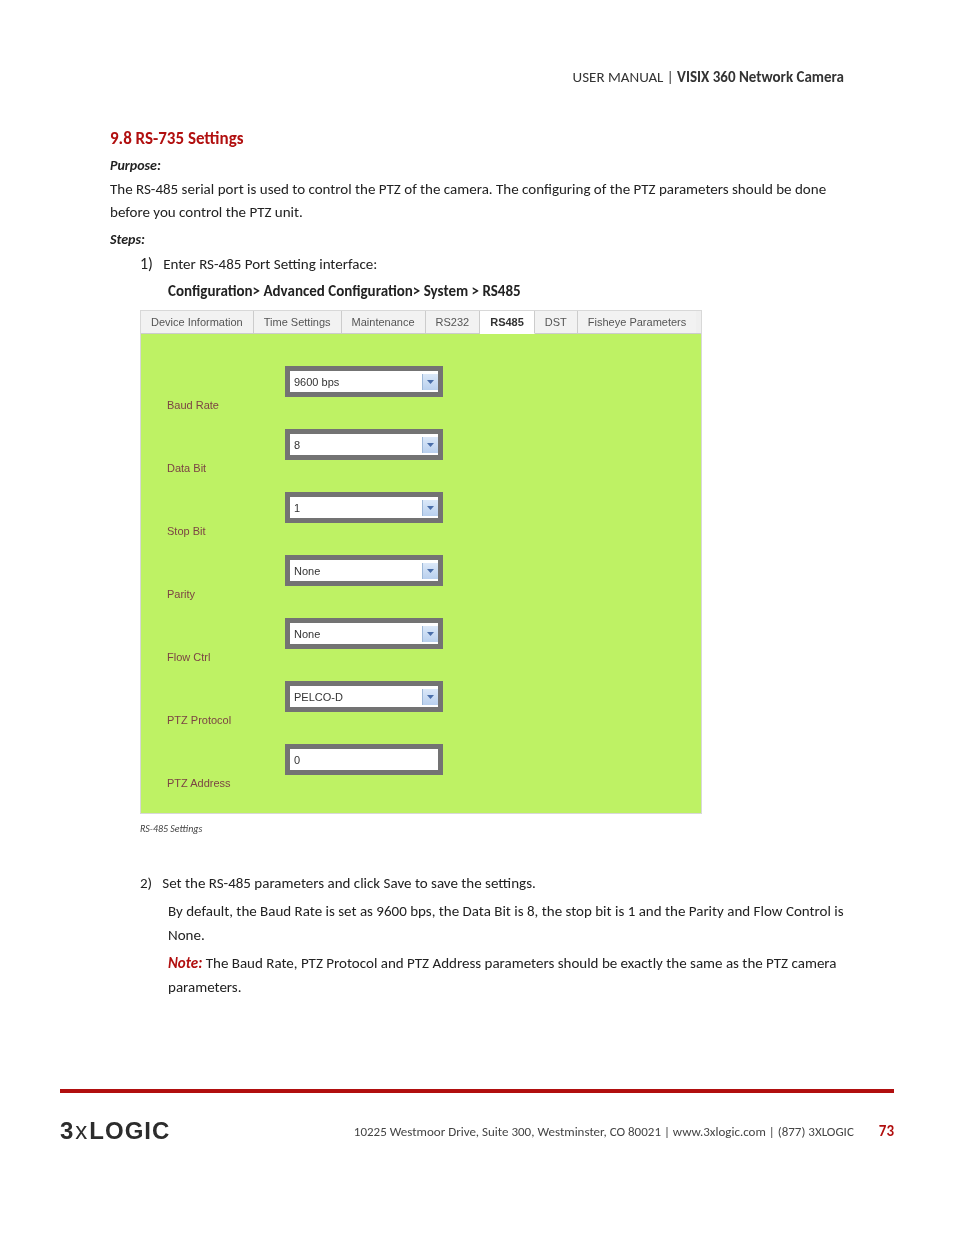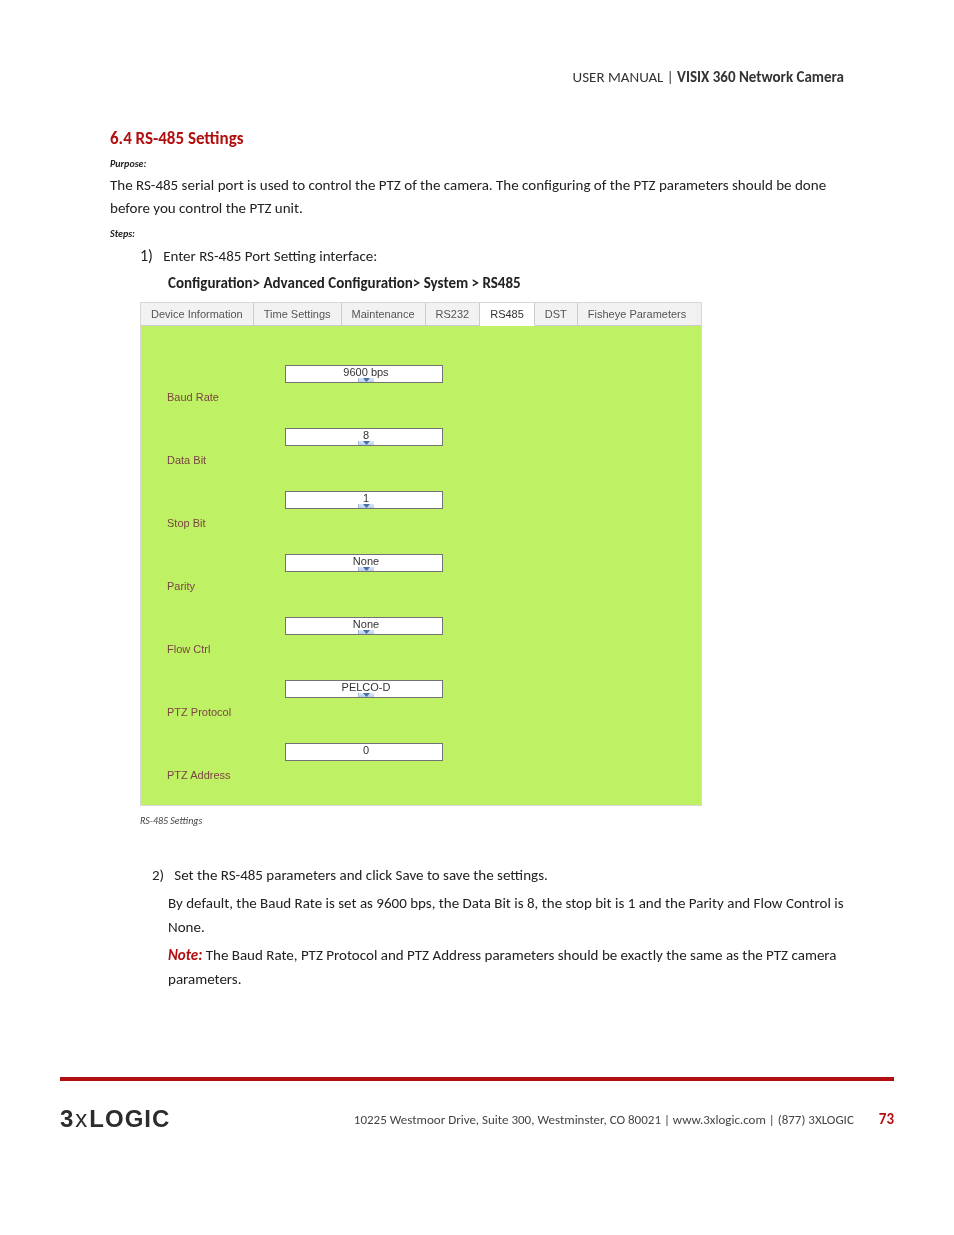--- a/index.html
+++ b/index.html
@@ -27,21 +27,21 @@
   }
   .section-title {
     color: #b10f0f;
     font-weight: 700;
     font-size: 17px;
     margin: 0 0 8px 0;
   }
   .purpose-label, .steps-label {
     font-style: italic;
     font-weight: 700;
-    font-size: 10px;
+    font-size: 14px;
     margin: 4px 0 4px 0;
   }
   .body-text {
     font-size: 15px;
     line-height: 1.55;
     margin: 0 0 6px 0;
   }
   .step-num-big {
     font-size: 16px;
     font-weight: 400;
@@ -76,49 +76,48 @@
     background: #f2f2f2;
     color: #555;
     font-size: 11px;
     white-space: nowrap;
   }
   .tab.active {
     background: #fff;
     color: #333;
     border-bottom: 1px solid #fff;
     margin-bottom: -1px;
-    font-weight: 400;
+    font-weight: 700;
   }
   .form-area {
     padding: 18px 0 20px 26px;
   }
   .form-row {
     display: flex;
     align-items: center;
     margin-bottom: 4px;
   }
   .form-label {
     width: 118px;
     color: #7b4444;
     font-size: 11px;
     margin-top: 47px;
   }
   .select-box, .text-box {
     display: flex;
     align-items: center;
     justify-content: space-between;
     width: 158px;
-    height: 18px;
-    border: 1px solid #737373;
+    height: 31px;
+    border: 5px solid #737373;
     background: #fff;
     font-size: 11px;
     color: #333;
     padding: 0 0 0 4px;
     box-sizing: border-box;
-    flex-direction: column;
   }
   .text-box {
     justify-content: flex-start;
   }
   .dd-btn {
     width: 15px;
     height: 16px;
     background: linear-gradient(#dbe8f8, #b9d0ee);
     border-left: 1px solid #9db8d8;
     display: flex;
@@ -136,36 +135,35 @@
   }
 
   .step2-block {
     margin-top: 36px;
     margin-left: 30px;
     font-size: 15px;
   }
   .step2-block .line {
     margin-bottom: 4px;
     line-height: 1.6;
-    margin-left: 12px;
   }
   .step2-block .indent {
     margin-left: 28px;
   }
   .note-label {
     font-style: italic;
     font-weight: 700;
     color: #b10f0f;
   }
 
   
   .footer {
     position: absolute;
     left: 0;
-    bottom: 102px;
+    bottom: 90px;
     width: 100%;
     box-sizing: border-box;
     padding: 0 60px 0 60px;
   }
   .footer-line {
     height: 4px;
     background: #b10f0f;
     margin-bottom: 24px;
   }
   .footer-row {
@@ -199,21 +197,21 @@
 <body>
 
 <div class="page">
 
   <div class="top-header">
     <span>USER MANUAL | </span><span class="bold">VISIX 360 Network Camera</span>
   </div>
 
   <div class="content">
 
-    <p class="section-title">6.4 RS-485 Settings</p>
+    <p class="section-title">9.8 RS-735 Settings</p>
 
     <p class="purpose-label">Purpose:</p>
     <p class="body-text">The RS-485 serial port is used to control the PTZ of the camera. The configuring of the PTZ parameters should be done before you control the PTZ unit.</p>
 
     <p class="steps-label">Steps:</p>
 
     <div class="body-text" style="margin-left:30px;">
       <span class="step-num-big">1)</span>&nbsp;&nbsp;
       <span>Enter RS-485 Port Setting interface:</span>
     </div>

